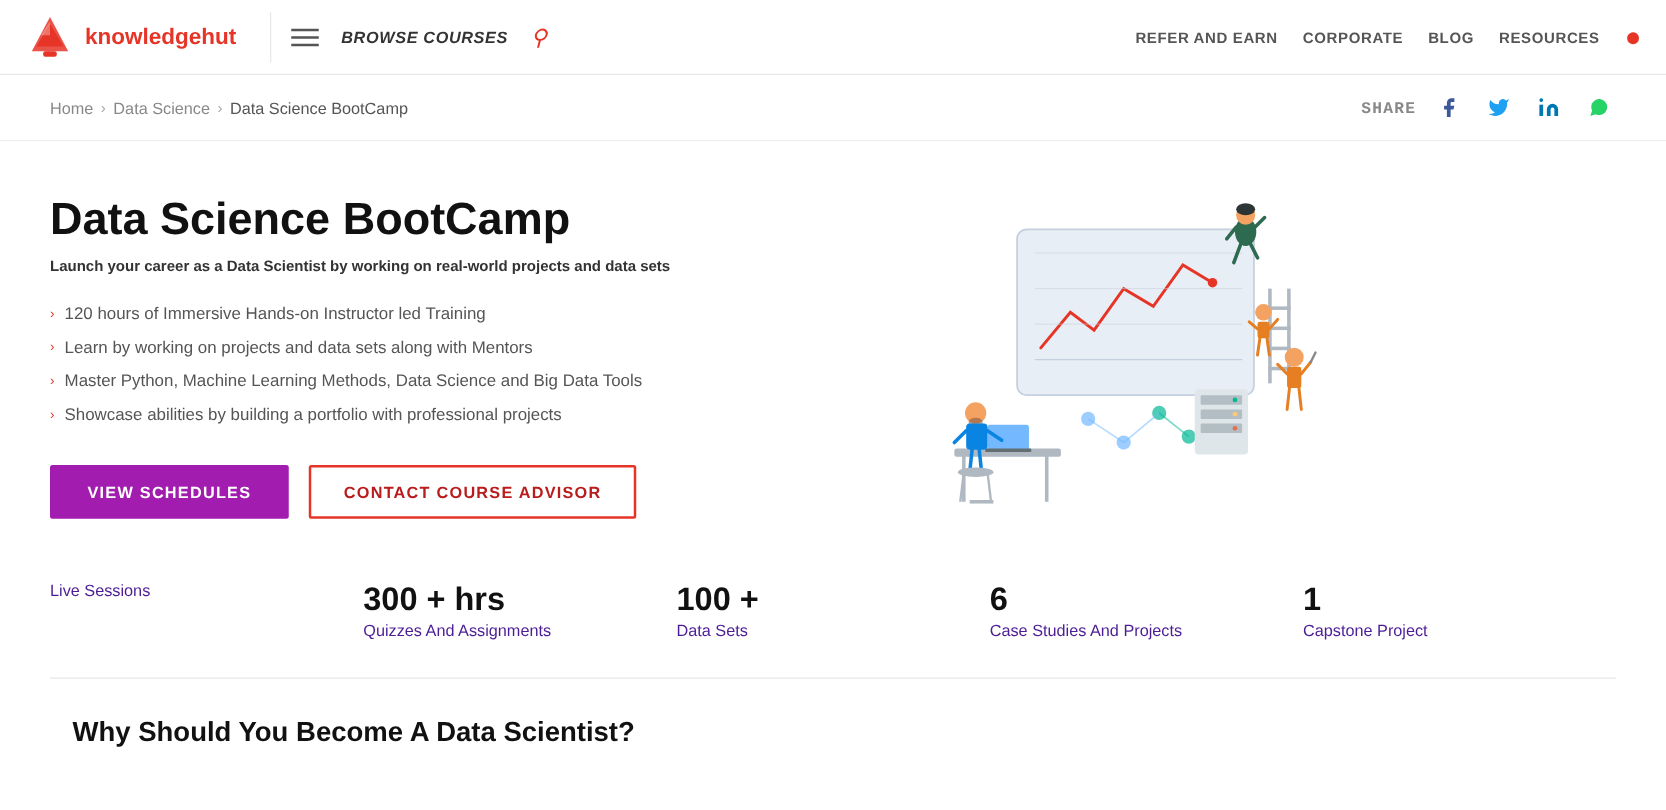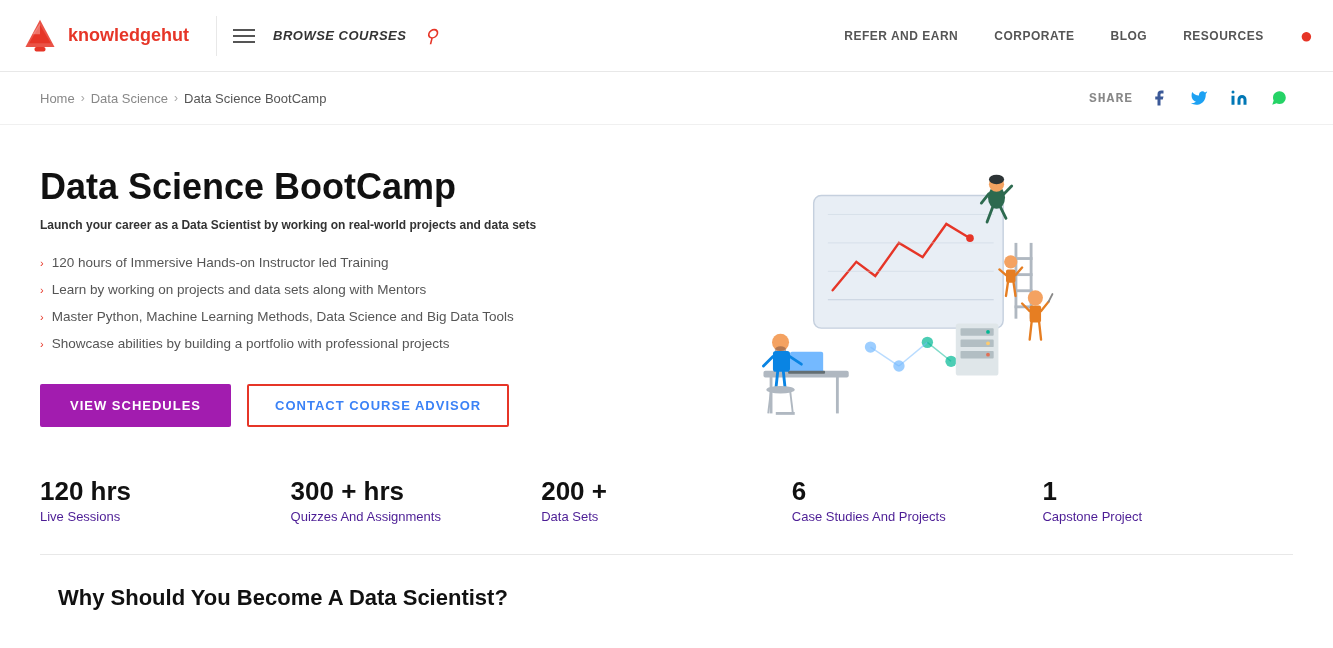--- a/index.html
+++ b/index.html
@@ -2,21 +2,21 @@
 <html><head>
   <meta charset="utf-8">
   <style>
     * { margin: 0; padding: 0; box-sizing: border-box; }
     body { font-family: 'Segoe UI', Arial, sans-serif; background: #fff; color: #333; font-size: 14px; }
 
     
     .header {
       display: flex;
       align-items: center;
-      height: 72px;
+      height: 60px;
       border-bottom: 1px solid #e8e8e8;
       padding: 0 20px;
       background: #fff;
     }
     .logo-area {
       display: flex;
       align-items: center;
       gap: 8px;
       min-width: 180px;
       text-decoration: none;
@@ -64,21 +64,21 @@
     }
     .search-icon-btn {
       font-size: 18px;
       color: #e63527;
       cursor: pointer;
     }
     .nav-right {
       margin-left: auto;
       display: flex;
       align-items: center;
-      gap: 36px;
+      gap: 20px;
       text-align: center;
     }
     .nav-link {
       font-size: 12px;
       font-weight: 600;
       color: #555;
       text-transform: uppercase;
       letter-spacing: 0.5px;
       cursor: pointer;
       text-decoration: none;
@@ -201,21 +201,21 @@
       padding: 14px 30px;
       font-size: 13px;
       font-weight: 700;
       text-transform: uppercase;
       letter-spacing: 1px;
       cursor: pointer;
       border-radius: 2px;
     }
     .btn-outline {
       background: #fff;
-      color: #3b82f6;
+      color: #b91c1c;
       border: 2px solid #e63527;
       padding: 12px 26px;
       font-size: 13px;
       font-weight: 700;
       text-transform: uppercase;
       letter-spacing: 1px;
       cursor: pointer;
       border-radius: 2px;
     }
 
@@ -472,29 +472,28 @@
       <rect x="275" y="194" width="35" height="8" rx="1" fill="#b2bec3"></rect>
       <circle cx="304" cy="174" r="2" fill="#00b894"></circle>
       <circle cx="304" cy="186" r="2" fill="#fdcb6e"></circle>
       <circle cx="304" cy="198" r="2" fill="#e17055"></circle>
     </svg>
   </div>
 </section>
 
 <div class="stats-bar">
   <div class="stat-item">
-    <div class="stat-number">120 hrs</div>
     <div class="stat-label">Live Sessions</div>
   </div>
   <div class="stat-item">
     <div class="stat-number">300 + hrs</div>
     <div class="stat-label">Quizzes And Assignments</div>
   </div>
   <div class="stat-item">
-    <div class="stat-number">200 +</div>
+    <div class="stat-number">100 +</div>
     <div class="stat-label">Data Sets</div>
   </div>
   <div class="stat-item">
     <div class="stat-number">6</div>
     <div class="stat-label">Case Studies And Projects</div>
   </div>
   <div class="stat-item">
     <div class="stat-number">1</div>
     <div class="stat-label">Capstone Project</div>
   </div>

